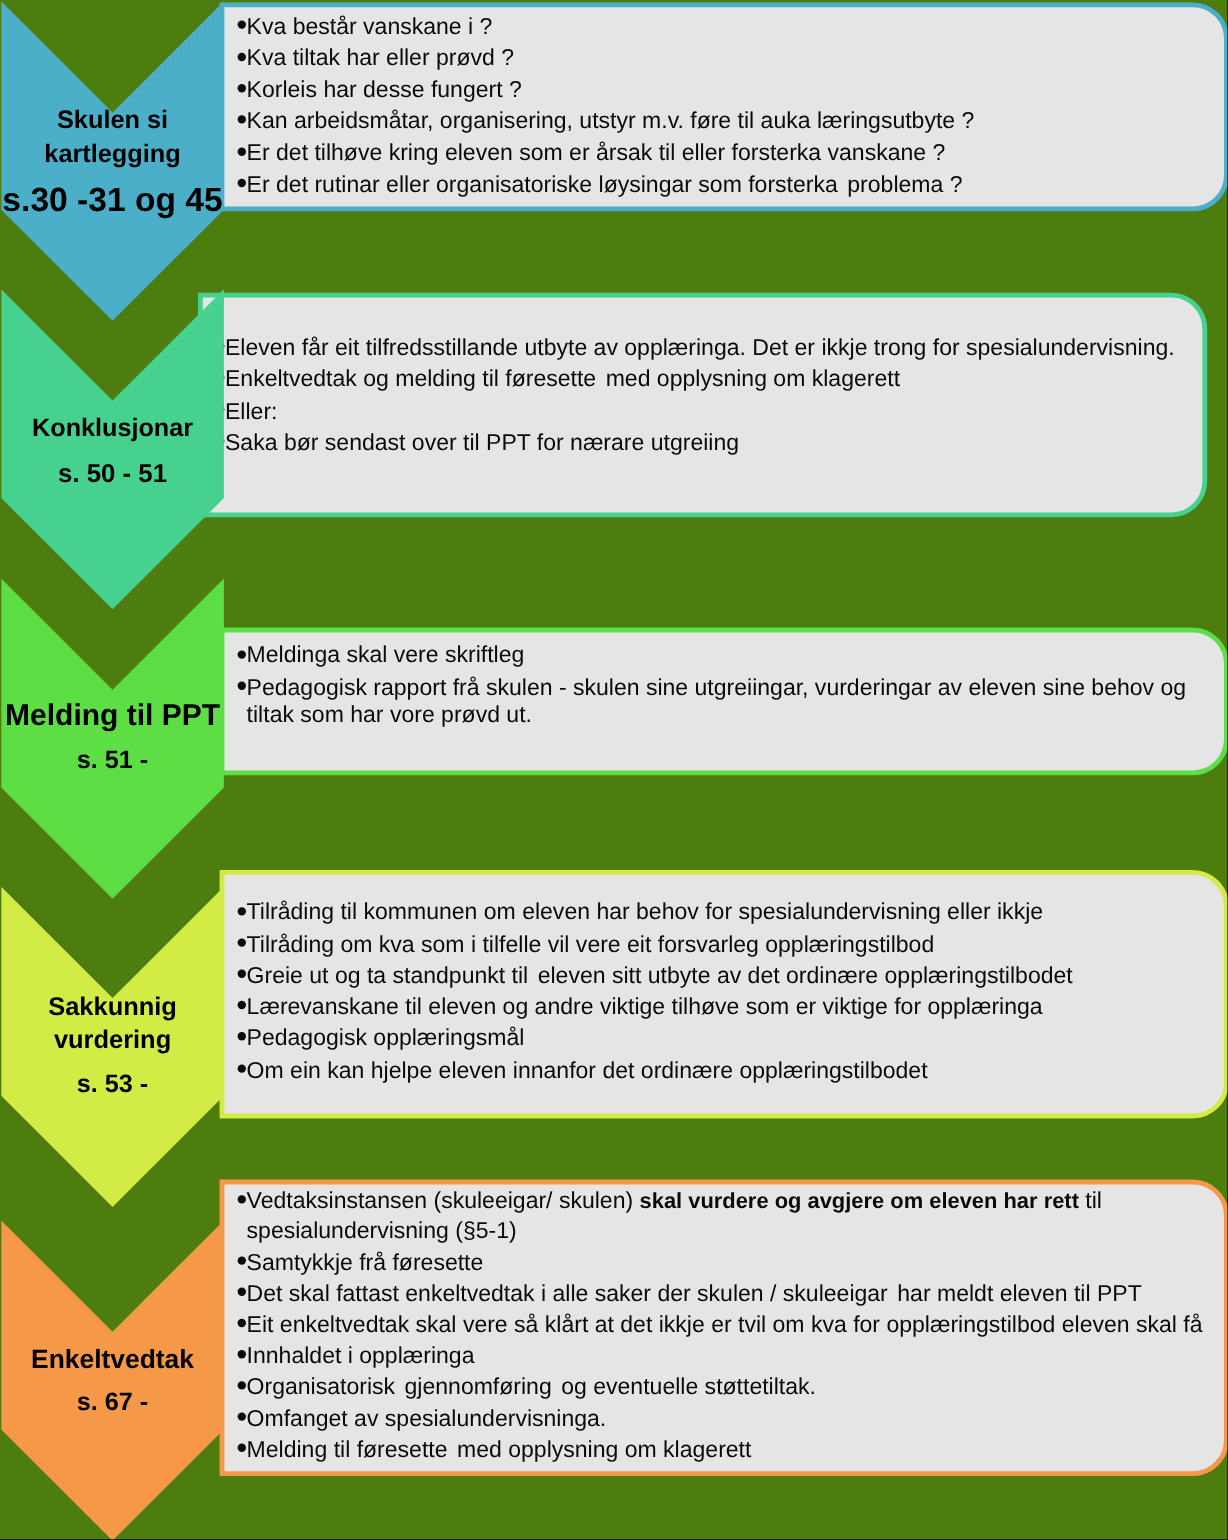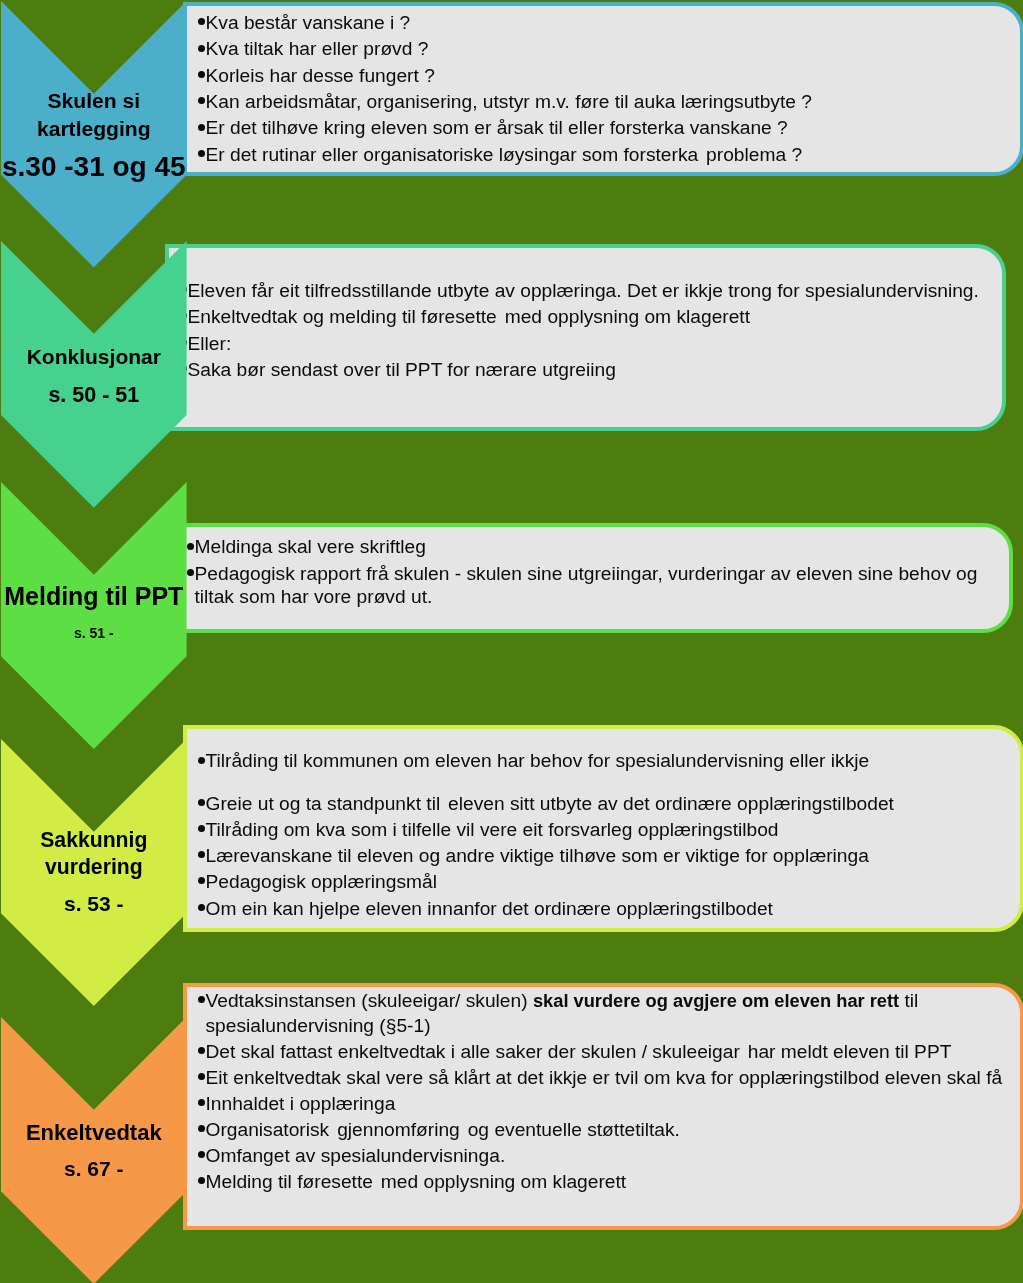--- a/index.html
+++ b/index.html
@@ -64,63 +64,64 @@
   <svg width="185.6" height="266.8" viewBox="0 0 185.6 266.8">
         <polygon points="0,0 92.8,92.69999999999999 185.6,0 185.6,174.10000000000002 92.8,266.8 0,174.10000000000002" fill="#47D18F"></polygon>
       </svg>
 </div>
 
 <div class="arrow-label" style="left:1px;top:343.0px">
   <div class="arrow-title" style="line-height:27px;font-size:21.0px"><span>Konklusjonar</span></div>
   <div class="arrow-page" style="margin-top:11.5px;font-size:21.5px">s. 50 - 51</div>
 </div>
 
-<div class="box" style="left:172px;top:522.6px;width:841.3px;height:110px;border-color:#5DDE45">
+<div class="box" style="left:183px;top:522.6px;width:841.3px;height:123px;border-color:#5DDE45">
   <ul style="padding:8.8px 0 0 8.5px">
     <li style="line-height:23px;margin-bottom:3.7px"><span class="bul"><i></i></span><span>Meldinga skal vere skriftleg</span></li>
     <li style="line-height:23px"><span class="bul"><i></i></span><span>Pedagogisk rapport frå skulen - skulen sine utgreiingar, vurderingar av eleven sine behov og tiltak som har vore prøvd ut.</span></li>
   </ul>
 </div>
 
 <div class="arrow" style="left:1px;top:482.2px">
   <svg width="185.6" height="266.90000000000003" viewBox="0 0 185.6 266.90000000000003">
         <polygon points="0,0 92.8,92.69999999999999 185.6,0 185.6,174.20000000000005 92.8,266.90000000000003 0,174.20000000000005" fill="#5DDE45"></polygon>
       </svg>
 </div>
 
 <div class="arrow-label" style="left:1px;top:582.8px">
   <div class="arrow-title" style="line-height:27px;font-size:25px"><span>Melding til PPT</span></div>
-  <div class="arrow-page" style="margin-top:10.3px;font-size:14px">s. 51 -</div>
+  <div class="arrow-page" style="margin-top:10.3px;font-size:21px">s. 51 -</div>
 </div>
 
 <div class="box" style="left:183px;top:724.8px;width:841.3px;height:207.10000000000002px;border-color:#D2EB45">
   <ul style="padding:19.7px 0 0 8.5px">
-    <li style="line-height:26.2px;margin-bottom:16px"><span class="bul"><i></i></span><span>Tilråding til kommunen om eleven har behov for spesialundervisning eller ikkje</span></li>
+    <li style="line-height:26.2px;margin-bottom:0px"><span class="bul"><i></i></span><span>Tilråding til kommunen om eleven har behov for spesialundervisning eller ikkje</span></li>
+    <li style="line-height:26.2px;margin-bottom:0px"><span class="bul"><i></i></span><span>Tilråding om kva som i tilfelle vil vere eit forsvarleg opplæringstilbod</span></li>
     <li style="line-height:26.2px;margin-bottom:0px"><span class="bul"><i></i></span><span>Greie ut og ta standpunkt til&nbsp;<span class="sp"></span>eleven sitt utbyte av det ordinære opplæringstilbodet</span></li>
-    <li style="line-height:26.2px;margin-bottom:0px"><span class="bul"><i></i></span><span>Tilråding om kva som i tilfelle vil vere eit forsvarleg opplæringstilbod</span></li>
     <li style="line-height:26.2px;margin-bottom:0px"><span class="bul"><i></i></span><span>Lærevanskane til eleven og andre viktige tilhøve som er viktige for opplæringa</span></li>
     <li style="line-height:26.2px;margin-bottom:0px"><span class="bul"><i></i></span><span>Pedagogisk opplæringsmål</span></li>
     <li style="line-height:26.2px"><span class="bul"><i></i></span><span>Om ein kan hjelpe eleven innanfor det ordinære opplæringstilbodet</span></li>
   </ul>
 </div>
 
 <div class="arrow" style="left:1px;top:739.1px">
   <svg width="185.6" height="266.9" viewBox="0 0 185.6 266.9">
         <polygon points="0,0 92.8,92.69999999999993 185.6,0 185.6,174.20000000000005 92.8,266.9 0,174.20000000000005" fill="#D2EB45"></polygon>
       </svg>
 </div>
 
 <div class="arrow-label" style="left:1px;top:826.8px">
   <div class="arrow-title" style="line-height:26.8px;font-size:21.2px"><span>Sakkunnig</span><br><span>vurdering</span></div>
   <div class="arrow-page" style="margin-top:9.5px;font-size:21.0px">s. 53 -</div>
 </div>
 
 <div class="box" style="left:183px;top:982.7px;width:841.3px;height:247.20000000000005px;border-color:#F59948">
   <ul style="padding:2.2px 0 0 8.5px">
     <li style="line-height:24.85px;margin-bottom:1.25px"><span class="bul"><i></i></span><span>Vedtaksinstansen (skuleeigar/ skulen) <b>skal vurdere og avgjere om eleven har rett</b> til spesialundervisning (§5-1)</span></li>
+    <li style="line-height:24.85px;margin-bottom:1.25px"><span class="bul"><i></i></span><span>Samtykkje frå føresette</span></li>
     <li style="line-height:24.85px;margin-bottom:1.25px"><span class="bul"><i></i></span><span>Det skal fattast enkeltvedtak i alle saker der skulen / skuleeigar&nbsp;<span class="sp"></span>har meldt eleven til PPT</span></li>
     <li style="line-height:24.85px;margin-bottom:1.25px"><span class="bul"><i></i></span><span>Eit enkeltvedtak skal vere så klårt at det ikkje er tvil om kva for opplæringstilbod eleven skal få</span></li>
     <li style="line-height:24.85px;margin-bottom:1.25px"><span class="bul"><i></i></span><span>Innhaldet i opplæringa</span></li>
     <li style="line-height:24.85px;margin-bottom:1.25px"><span class="bul"><i></i></span><span>Organisatorisk&nbsp;<span class="sp"></span>gjennomføring&nbsp;<span class="sp"></span>og eventuelle støttetiltak.</span></li>
     <li style="line-height:24.85px;margin-bottom:1.25px"><span class="bul"><i></i></span><span>Omfanget av spesialundervisninga.</span></li>
     <li style="line-height:24.85px"><span class="bul"><i></i></span><span>Melding til føresette&nbsp;<span class="sp"></span>med opplysning om klagerett</span></li>
   </ul>
 </div>
 
 <div class="arrow" style="left:1px;top:1017.2px">

